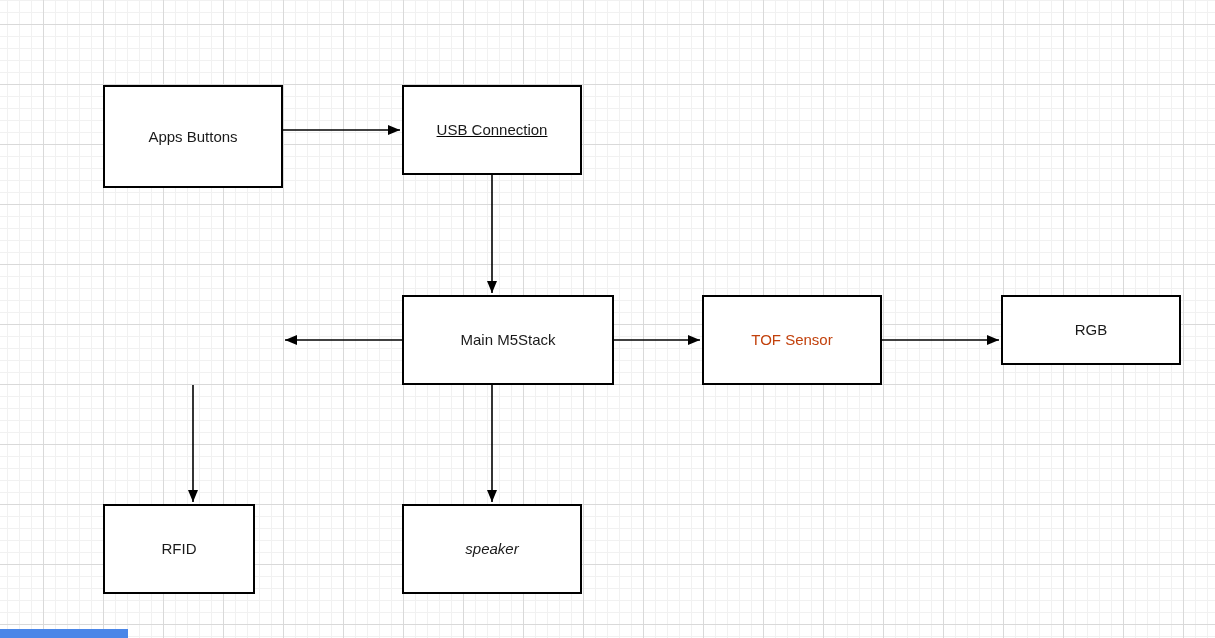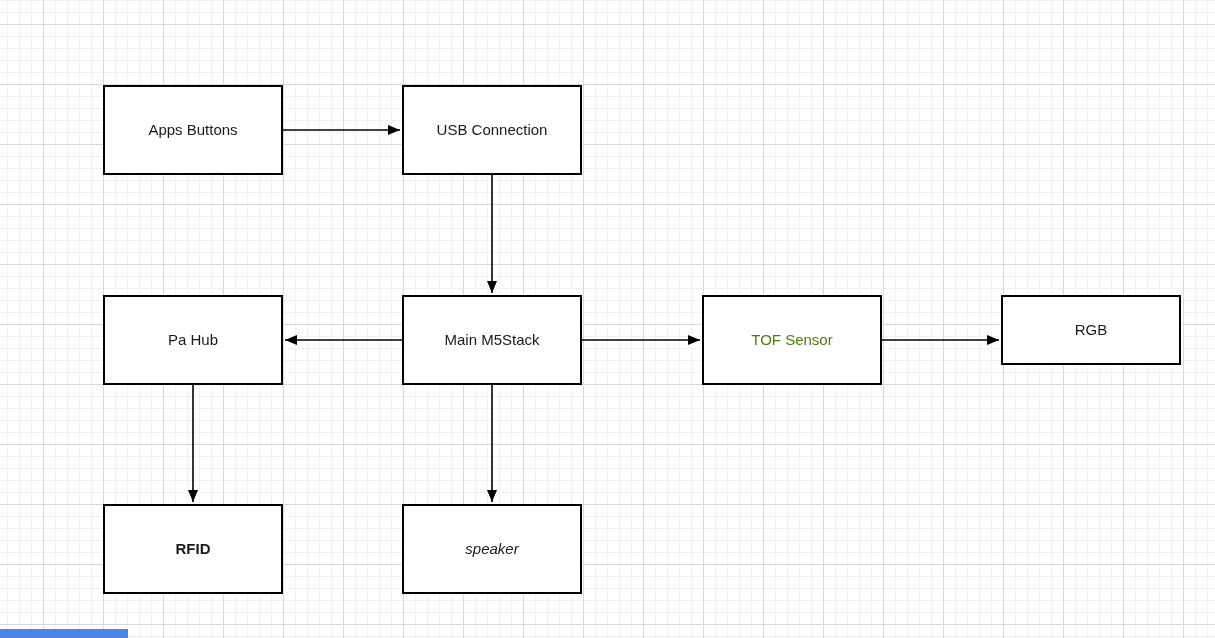--- a/index.html
+++ b/index.html
@@ -63,38 +63,35 @@
       </marker>
     </defs>
   <line x1="283" y1="130" x2="400" y2="130" class="edge-line" stroke="#000000" marker-end="url(#arrowhead)"></line>
       <line x1="492" y1="175" x2="492" y2="293" class="edge-line" stroke="#000000" marker-end="url(#arrowhead)"></line>
       <line x1="402" y1="340" x2="285" y2="340" class="edge-line" stroke="#000000" marker-end="url(#arrowhead)"></line>
       <line x1="582" y1="340" x2="700" y2="340" class="edge-line" stroke="#000000" marker-end="url(#arrowhead)"></line>
       <line x1="882" y1="340" x2="999" y2="340" class="edge-line" stroke="#000000" marker-end="url(#arrowhead)"></line>
       <line x1="193" y1="385" x2="193" y2="502" class="edge-line" stroke="#000000" marker-end="url(#arrowhead)"></line>
       <line x1="492" y1="385" x2="492" y2="502" class="edge-line" stroke="#000000" marker-end="url(#arrowhead)"></line>
     </svg>
-  <div class="node" style="left: 103px; top: 85px; width: 180px; height: 90px; background: rgb(255, 255, 255); border-color: rgb(0, 0, 0);">
+  <div class="node" style="left: 103px; top: 85px; width: 180px; height: 103px; background: rgb(255, 255, 255); border-color: rgb(0, 0, 0);">
       <span style="color: rgb(26, 26, 26);">Apps Buttons</span>
     </div>
-    <div class="node" style="left: 402px; top: 85px; width: 180px; height: 90px; background: rgb(255, 255, 255); border-color: rgb(0, 0, 0);">
+    <div class="node" style="left: 402px; top: 85px; width: 180px; height: 90px; background: rgb(255, 255, 255); border-color: rgb(0, 0, 0); text-decoration: underline;">
       <span style="color: rgb(26, 26, 26);">USB Connection</span>
     </div>
-    <div class="node" style="left: 103px; top: 295px; width: 180px; height: 90px; background: rgb(255, 255, 255); border-color: rgb(0, 0, 0);">
-      <span style="color: rgb(26, 26, 26);">Pa Hub</span>
-    </div>
-    <div class="node" style="left: 402px; top: 295px; width: 180px; height: 90px; background: rgb(255, 255, 255); border-color: rgb(0, 0, 0);">
+    <div class="node" style="left: 402px; top: 295px; width: 212px; height: 90px; background: rgb(255, 255, 255); border-color: rgb(0, 0, 0);">
       <span style="color: rgb(26, 26, 26);">Main M5Stack</span>
     </div>
     <div class="node" style="left: 702px; top: 295px; width: 180px; height: 90px; background: rgb(255, 255, 255); border-color: rgb(0, 0, 0);">
-      <span style="color: #4d7c0f;">TOF Sensor</span>
+      <span style="color: #c2410c;">TOF Sensor</span>
     </div>
     <div class="node" style="left: 1001px; top: 295px; width: 180px; height: 70px; background: rgb(255, 255, 255); border-color: rgb(0, 0, 0);">
       <span style="color: rgb(26, 26, 26);">RGB</span>
     </div>
-    <div class="node" style="left: 103px; top: 504px; width: 180px; height: 90px; background: rgb(255, 255, 255); border-color: rgb(0, 0, 0); font-weight: bold;">
+    <div class="node" style="left: 103px; top: 504px; width: 152px; height: 90px; background: rgb(255, 255, 255); border-color: rgb(0, 0, 0);">
       <span style="color: rgb(26, 26, 26);">RFID</span>
     </div>
     <div class="node" style="left: 402px; top: 504px; width: 180px; height: 90px; background: rgb(255, 255, 255); border-color: rgb(0, 0, 0);">
       <span style="color: rgb(26, 26, 26); font-style: italic;">speaker</span>
     </div>
     <div id="hscroll-thumb" style="background: rgb(74, 134, 232);"></div>
 </div>
 
 </body></html>

